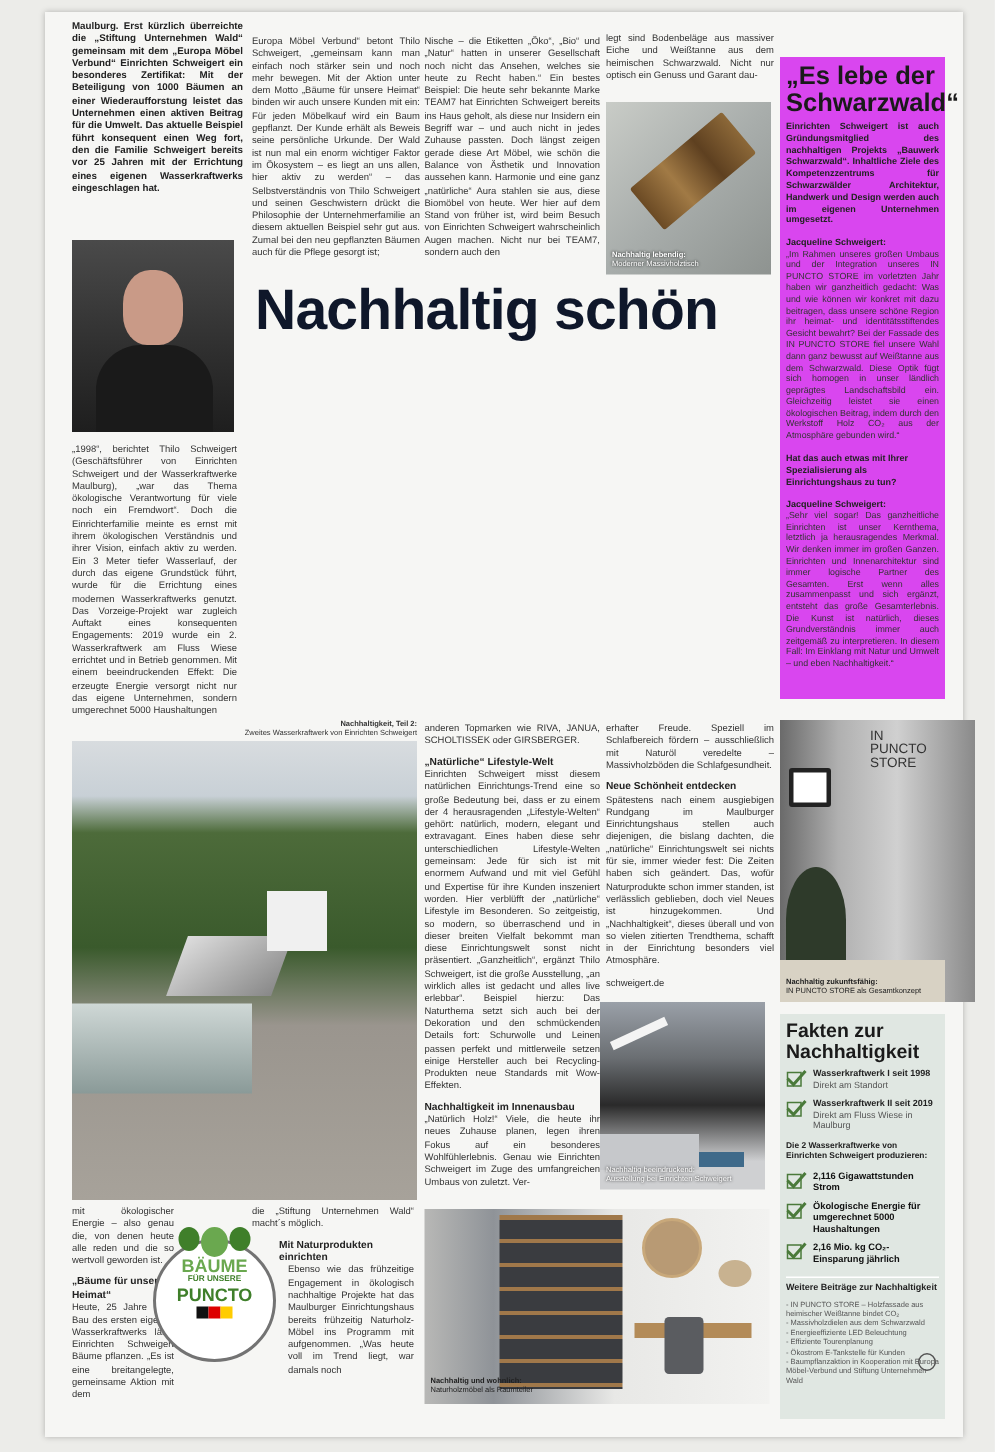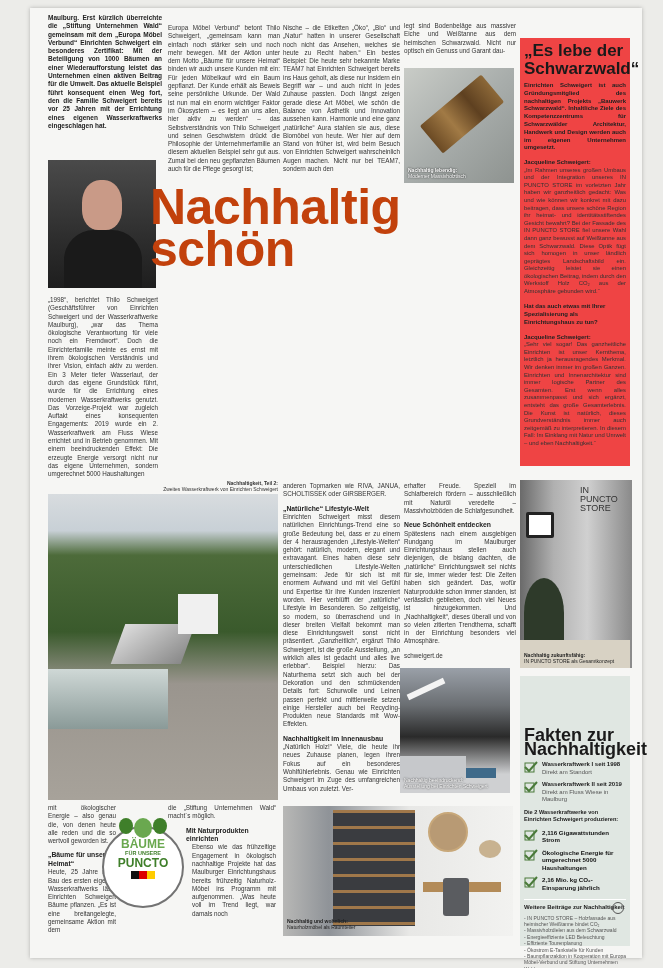--- a/index.html
+++ b/index.html
@@ -6,21 +6,21 @@
   html, body { width: 663px; height: 968px; overflow: hidden; background: #ecece9; }
   body { font-family: "Liberation Sans", sans-serif; color: #222; position: relative; }
   .page { position: absolute; left: 30px; top: 8px; width: 612px; height: 950px; background: #f6f6f4; box-shadow: 0 0 4px rgba(0,0,0,0.25); }
   .abs { position: absolute; }
   .txt { font-size: 6.3px; line-height: 8.3px; text-align: justify; color: #333; hyphens: auto; }
   .lead { font-size: 6.5px; line-height: 8.3px; font-weight: bold; color: #222; text-align: justify; }
   .h-sub { font-weight: bold; font-size: 6.8px; line-height: 8.4px; color: #222; margin-top: 6px; }
   .caption { position: absolute; font-size: 5px; line-height: 6px; color: #fff; text-shadow: 0 0 2px #000; }
   .caption b { display: block; }
   .photo { position: absolute; overflow: hidden; }
-  .sidebox { background: #ef4444; }
+  .sidebox { background: #d946ef; }
   .facts { background: #e0e7e2; }
   .check-row { display: flex; gap: 4px; align-items: flex-start; margin-top: 5px; }
   .check { width: 14px; height: 12px; flex: none; }
   .fact-title { font-weight: bold; font-size: 6px; line-height: 7.5px; color: #222; }
   .fact-sub { font-size: 6px; line-height: 7.5px; color: #555; }
   .fact-big { font-weight: bold; font-size: 6.2px; line-height: 7.5px; color: #111; }
   .list-item { font-size: 5px; line-height: 6.4px; color: #555; }
 </style>
 </head>
 <body>
@@ -50,21 +50,21 @@
     <div class="h-sub" style="font-size:6px;">Hat das auch etwas mit Ihrer Spezialisierung als Einrichtungshaus zu tun?</div>
     <div class="h-sub" style="font-size:6px;">Jacqueline Schweigert:</div>
     <div class="txt" style="font-size:5.9px;line-height:7.6px;">„Sehr viel sogar! Das ganzheitliche Einrichten ist unser Kernthema, letztlich ja herausragendes Merkmal. Wir denken immer im großen Ganzen. Einrichten und Innenarchitektur sind immer logische Partner des Gesamten. Erst wenn alles zusammenpasst und sich ergänzt, entsteht das große Gesamterlebnis. Die Kunst ist natürlich, dieses Grundverständnis immer auch zeitgemäß zu interpretieren. In diesem Fall: Im Einklang mit Natur und Umwelt – und eben Nachhaltigkeit.“</div>
   </div>
 
   <div class="photo" style="left:18px;top:152px;width:108px;height:128px;background:linear-gradient(180deg,#4a4a4a,#2e2e2e 60%,#1e1e1e);">
     <div style="position:absolute;left:34px;top:20px;width:40px;height:50px;background:#c99a87;border-radius:45% 45% 40% 40%;"></div>
     <div style="position:absolute;left:16px;top:70px;width:78px;height:60px;background:#1a1a1a;border-radius:30px 30px 0 0;"></div>
   </div>
 
-  <div class="abs" style="left:120px;top:178px;width:350px;font-size:50px;line-height:42px;font-weight:bold;color:#c2410c;letter-spacing:-0.5px;">Nachhaltig schön</div>
+  <div class="abs" style="left:140px;top:178px;width:350px;font-size:38px;line-height:42px;font-weight:bold;color:#0f172a;letter-spacing:-0.5px;">Nachhaltig schön</div>
 
   <div class="abs txt" style="left:18px;top:288px;width:110px;">„1998“, berichtet Thilo Schweigert (Geschäftsführer von Einrichten Schweigert und der Wasserkraftwerke Maulburg), „war das Thema ökologische Verantwortung für viele noch ein Fremdwort“. Doch die Einrichterfamilie meinte es ernst mit ihrem ökologischen Verständnis und ihrer Vision, einfach aktiv zu werden. Ein 3 Meter tiefer Wasserlauf, der durch das eigene Grundstück führt, wurde für die Errichtung eines modernen Wasserkraftwerks genutzt. Das Vorzeige-Projekt war zugleich Auftakt eines konsequenten Engagements: 2019 wurde ein 2. Wasserkraftwerk am Fluss Wiese errichtet und in Betrieb genommen. Mit einem beeindruckenden Effekt: Die erzeugte Energie versorgt nicht nur das eigene Unternehmen, sondern umgerechnet 5000 Haushaltungen</div>
 
 
   <div class="abs" style="left:18px;top:472px;width:230px;height:320px;">
     <div style="text-align:right;font-size:5px;line-height:6px;color:#333;">
       <b>Nachhaltigkeit, Teil 2:</b><br><span>Zweites Wasserkraftwerk von Einrichten Schweigert</span>
     </div>
     <div class="photo" style="left:0;top:14px;width:230px;height:306px;background:linear-gradient(180deg,#d8dcdf 0%,#c8d0d6 12%,#4d6b3a 20%,#3a5a2c 45%,#9a958e 62%,#a7a29a 100%);">
       <div style="position:absolute;left:70px;top:130px;width:70px;height:40px;background:linear-gradient(135deg,#ddd,#888);transform:skewX(-20deg);"></div>
@@ -90,32 +90,32 @@
 
   <div class="photo" style="left:370px;top:660px;width:110px;height:125px;background:linear-gradient(180deg,#9aa0a8 0%,#6a6e72 30%,#2a2a2a 55%,#cfd0d2 85%);">
     <div style="position:absolute;left:6px;top:18px;width:40px;height:6px;background:#f4f4f4;transform:rotate(-25deg);"></div>
     <div style="position:absolute;left:0;top:88px;width:66px;height:24px;background:#c6c8cb;"></div>
     <div style="position:absolute;left:66px;top:100px;width:30px;height:10px;background:#3f6a8a;"></div>
     <div class="caption" style="left:4px;bottom:4px;">
       <span>Nachhaltig beeindruckend:</span><br><span>Ausstellung bei Einrichten Schweigert</span>
     </div>
   </div>
 
-  <div class="photo" style="left:490px;top:472px;width:112px;height:188px;background:linear-gradient(90deg,#6a6a6a 0%,#b0b0b0 30%,#d0d0d0 60%,#8a8a8a 100%);">
+  <div class="photo" style="left:490px;top:472px;width:130px;height:188px;background:linear-gradient(90deg,#6a6a6a 0%,#b0b0b0 30%,#d0d0d0 60%,#8a8a8a 100%);">
     <div style="position:absolute;left:60px;top:6px;font-size:9px;line-height:9px;color:#333;width:48px;">IN PUNCTO STORE</div>
     <div style="position:absolute;left:6px;top:32px;width:28px;height:26px;background:#fff;border:3px solid #222;border-radius:2px;"></div>
     <div style="position:absolute;left:4px;top:98px;width:40px;height:70px;background:#2e3a2a;border-radius:50% 50% 4px 4px;"></div>
     <div style="position:absolute;left:0;top:160px;width:110px;height:28px;background:#d8d2c4;"></div>
     <div class="caption" style="left:4px;bottom:4px;color:#222;text-shadow:none;">
       <b>Nachhaltig zukunftsfähig:</b><span>IN PUNCTO STORE als Gesamtkonzept</span>
     </div>
   </div>
 
   <div class="abs facts" style="left:490px;top:668px;width:110px;height:270px;padding:4px 4px;">
-    <div style="font-size:18px;line-height:14px;font-weight:bold;color:#1a1a1a;margin-top:48px;">Fakten zur Nachhaltigkeit</div>
+    <div style="font-size:13px;line-height:14px;font-weight:bold;color:#1a1a1a;">Fakten zur Nachhaltigkeit</div>
 
     <div class="check-row">
       <svg class="check" viewBox="0 0 14 12">
           <path d="M1 6 L5 10 L13 1" fill="none" stroke="#4a7a3a" stroke-width="2"></path>
           <rect x="1" y="2" width="9" height="9" fill="none" stroke="#4a7a3a" stroke-width="1"></rect>
         </svg>
       <div>
           <div class="fact-title">Wasserkraftwerk I seit 1998</div>
           <div class="fact-sub">Direkt am Standort</div>
         </div>

